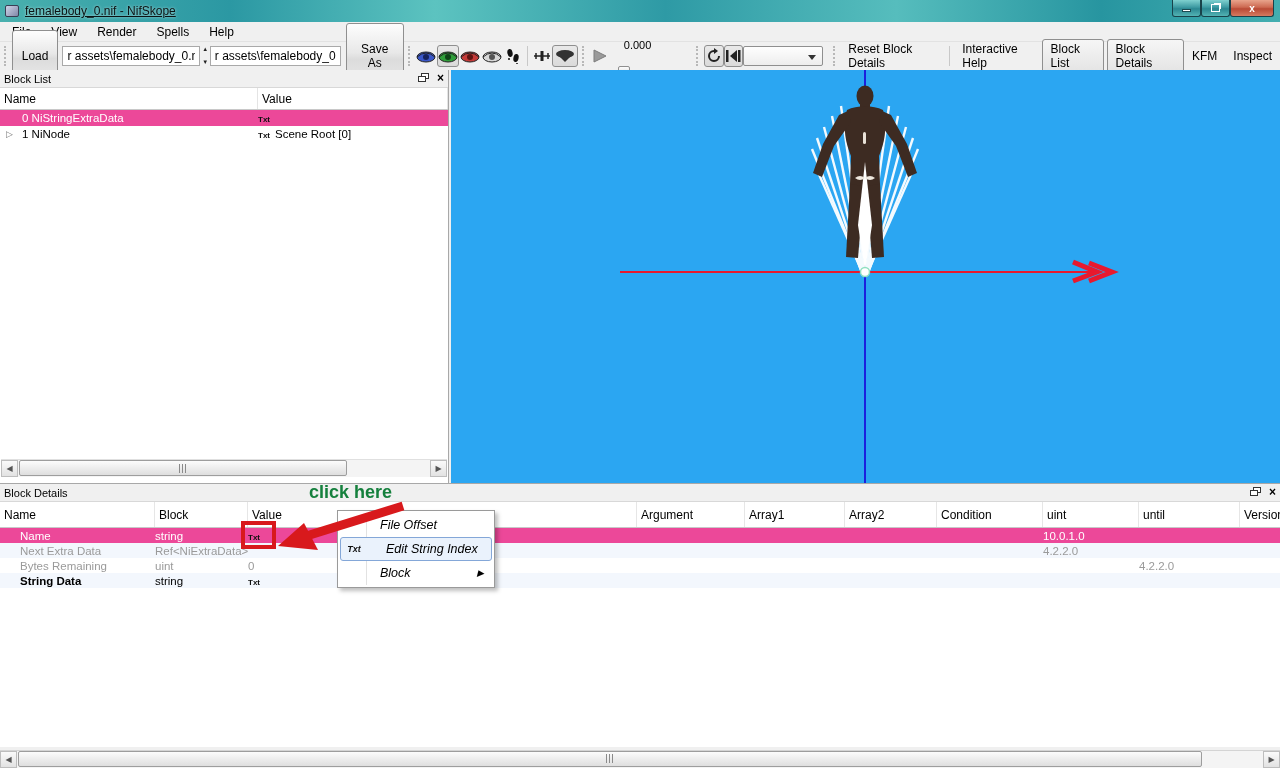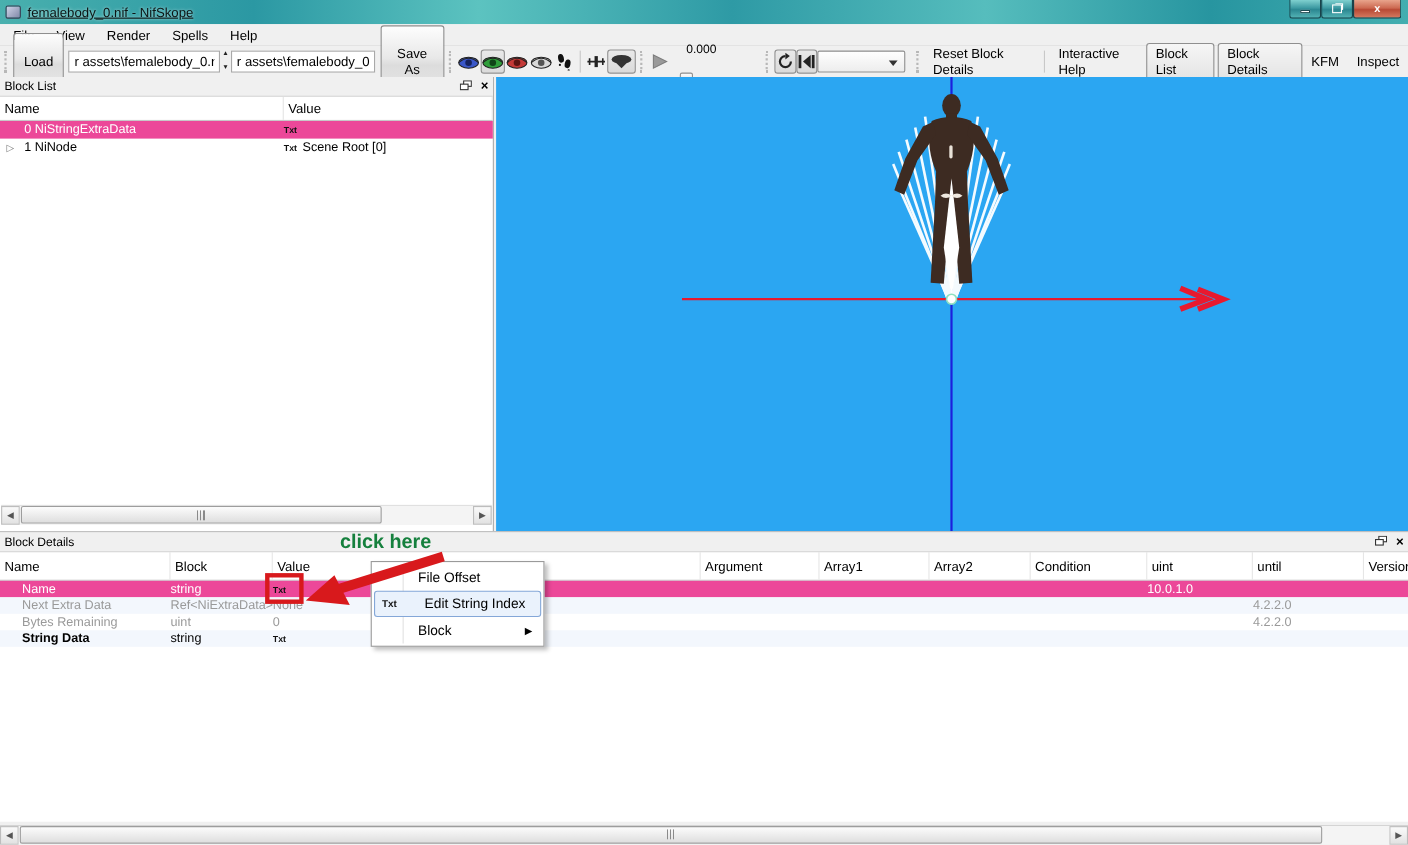--- a/index.html
+++ b/index.html
@@ -74,21 +74,21 @@
   .bd-header { height:26px; border-bottom:1px solid #c8c8c8; align-items:center; }
   .bd-header > div { padding-left:4px; border-right:1px solid #e6e6e6; height:100%; display:flex; align-items:center; }
   .bd-row { height:15px; align-items:center; font-size:11.5px; }
   .bd-row .name { padding-left:20px; }
   .bd-row > div { overflow:hidden; white-space:nowrap; }
   .muted { color:#9a9a9a; }
 
   
   .context-menu { position:absolute; left:337px; top:510px; width:158px; background:#fff; border:1px solid #9a9a9a; box-shadow:3px 3px 4px rgba(0,0,0,.25); padding:2px; z-index:30; }
   .cm-gutter-line { position:absolute; left:28px; top:2px; bottom:2px; width:1px; background:#e2e2e2; }
-  .cm-item { height:24px; display:flex; align-items:center; position:relative; font-size:12.5px; }
+  .cm-item { height:24px; display:flex; align-items:center; position:relative; font-size:12.5px;font-style:italic; }
   .cm-item .cm-icon { width:26px; text-align:center; }
   .cm-item .cm-label { padding-left:14px; }
   .cm-item.hl { background:#eaf2fc; border:1px solid #84a7d8; border-radius:3px; height:24px; }
   .cm-sub { position:absolute; right:8px; font-size:9px; }
 
   
   .click-here { position:absolute; left:309px; top:482px; color:#15803d; font-weight:bold; font-size:18px; z-index:40; }
   .red-box { position:absolute; left:241px; top:521px; width:35px; height:28px; border:4px solid #d8191c; z-index:35; }
   .anno-arrow { position:absolute; left:270px; top:498px; z-index:40; }
 
@@ -333,21 +333,20 @@
       <div></div>
       <div></div>
       <div></div>
     <div>10.0.1.0</div>
     <div></div>
     <div></div>
   </div>
   <div class="bd-grid bd-row row-alt muted">
     <div class="name">Next Extra Data</div>
     <div>Ref&lt;NiExtraData&gt;</div>
-    <div>None</div>
     <div></div>
       <div></div>
       <div></div>
       <div></div>
     <div></div>
     <div>4.2.2.0</div>
     <div></div>
   </div>
   <div class="bd-grid bd-row muted">
     <div class="name">Bytes Remaining</div>

